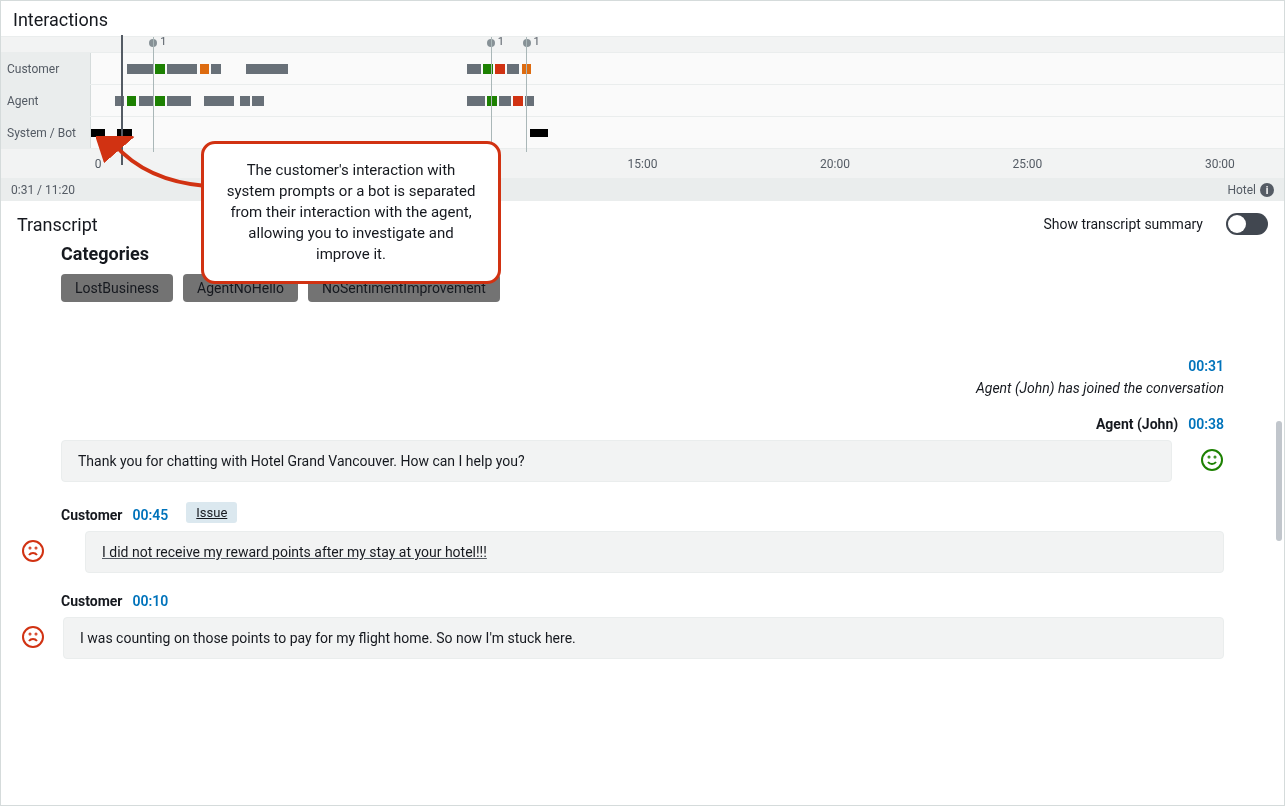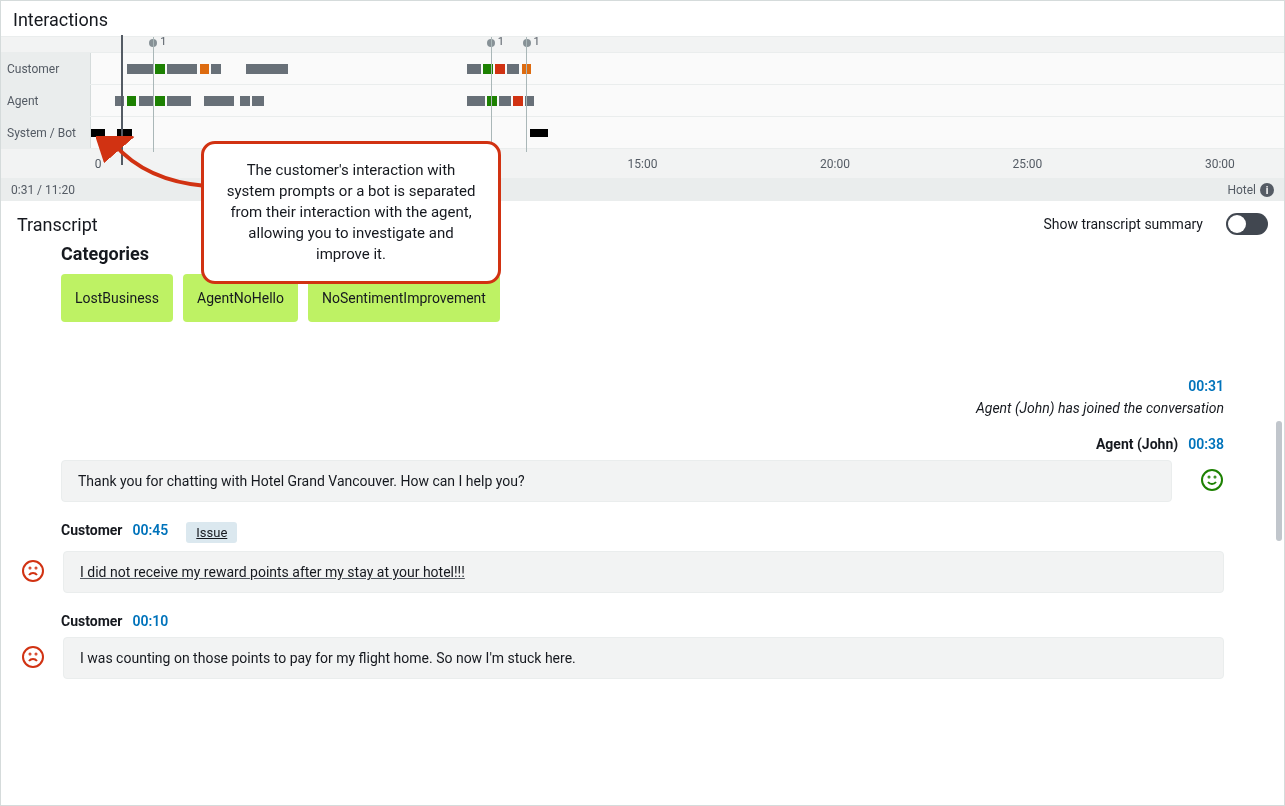--- a/index.html
+++ b/index.html
@@ -27,27 +27,27 @@
 .legend-info { display: flex; align-items: center; gap: 4px; }
 .info-icon { width: 14px; height: 14px; border-radius: 50%; background: #545b64; color: #fff; display: inline-flex; align-items: center; justify-content: center; font-size: 10px; font-weight: bold; }
 .transcript-header { display: flex; justify-content: space-between; align-items: center; padding: 12px 16px 4px; }
 .transcript-title { font-size: 18px; font-weight: 400; }
 .toggle-wrap { display: flex; align-items: center; gap: 23px; font-size: 14px; }
 .toggle { width: 42px; height: 22px; border-radius: 11px; background: #414750; position: relative; cursor: pointer; }
 .toggle-knob { width: 18px; height: 18px; border-radius: 50%; background: #fff; position: absolute; top: 2px; left: 2px; }
 .categories-section { padding: 4px 60px 16px; }
 .categories-title { font-size: 18px; font-weight: 700; margin-bottom: 10px; }
 .category-pills { display: flex; gap: 10px; }
-.pill { background: #bef264; color: #16191f; padding: 16px 14px; border-radius: 4px; font-size: 14px; cursor: pointer; }
+.pill { background: #737373; color: #16191f; padding: 6px 14px; border-radius: 4px; font-size: 14px; cursor: pointer; }
 .transcript-body { padding: 0 60px 20px; position: relative; }
 .system-event { text-align: right; margin: 40px 0 20px; }
 .system-time { color: #0073bb; font-weight: 600; font-size: 14px; }
 .system-text { font-style: italic; color: #16191f; margin-top: 6px; }
 .msg-block { margin: 20px 0; }
-.msg-header { display: flex; align-items: flex-start; gap: 10px; margin-bottom: 8px; }
+.msg-header { display: flex; align-items: flex-end; gap: 10px; margin-bottom: 8px; }
 .msg-header.right { justify-content: flex-end; }
 .speaker { font-weight: 700; font-size: 14px; }
 .msg-time { color: #0073bb; font-weight: 600; font-size: 14px; }
 .issue-tag { background: #dbe8ef; padding: 3px 10px; border-radius: 3px; font-size: 13px; text-decoration: underline; margin-left: 8px; }
 .msg-bubble { background: #f2f3f3; border: 1px solid #eaeded; border-radius: 4px; padding: 12px 16px; font-size: 14px; position: relative; }
 .msg-row { display: flex; align-items: center; gap: 18px; }
 .sentiment-icon { flex-shrink: 0; }
 .sentiment-icon.right { margin-left: 10px; }
 .sentiment-icon.left { margin-right: 0; margin-left: -40px; }
 .underlined { text-decoration: underline; text-decoration-color: #545b64; }
@@ -210,21 +210,21 @@
       </div>
       <div class="msg-row">
         <span class="sentiment-icon left">
           <svg width="24" height="24" viewBox="0 0 24 24" fill="none" stroke="#d13212" stroke-width="2">
             <circle cx="12" cy="12" r="10"></circle>
               <path d="M16 16s-1.5-2-4-2-4 2-4 2"></path>
               <circle cx="9" cy="9" r="0.5" fill="#d13212"></circle>
               <circle cx="15" cy="9" r="0.5" fill="#d13212"></circle>
           </svg>
         </span>
-        <div class="msg-bubble" style="flex:1;">
+        <div class="msg-bubble" style="flex:1;margin-left:22px;">
           <span class="underlined">I did not receive my reward points after my stay at your hotel!!!</span>
         </div>
       </div>
     </div>
 
     <div class="msg-block">
       <div class="msg-header">
         <span class="speaker">Customer</span>
         <span class="msg-time">00:10</span>
       </div>

